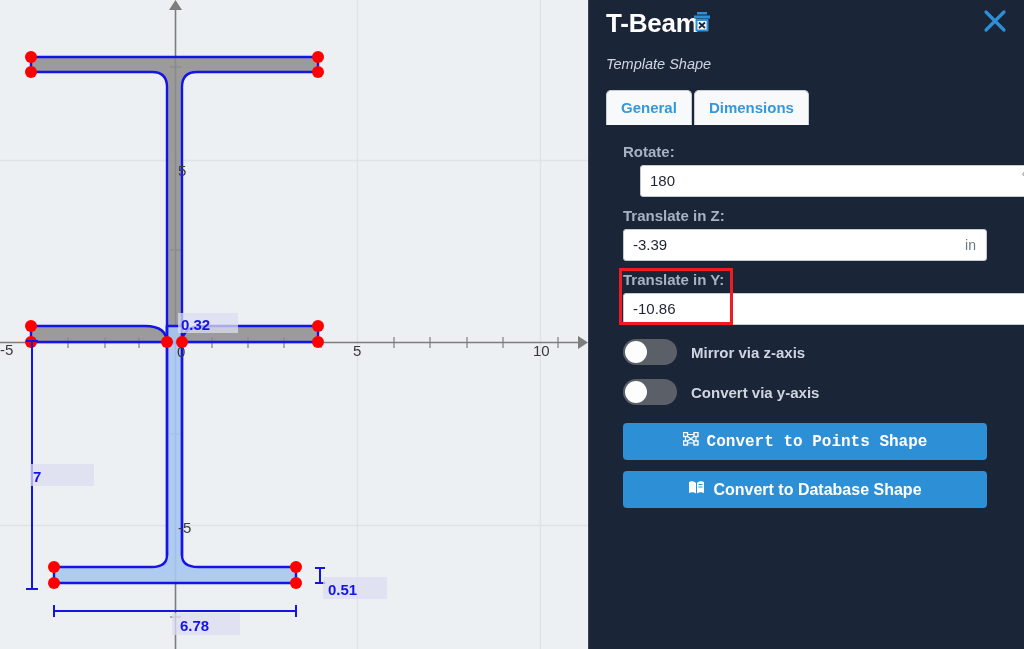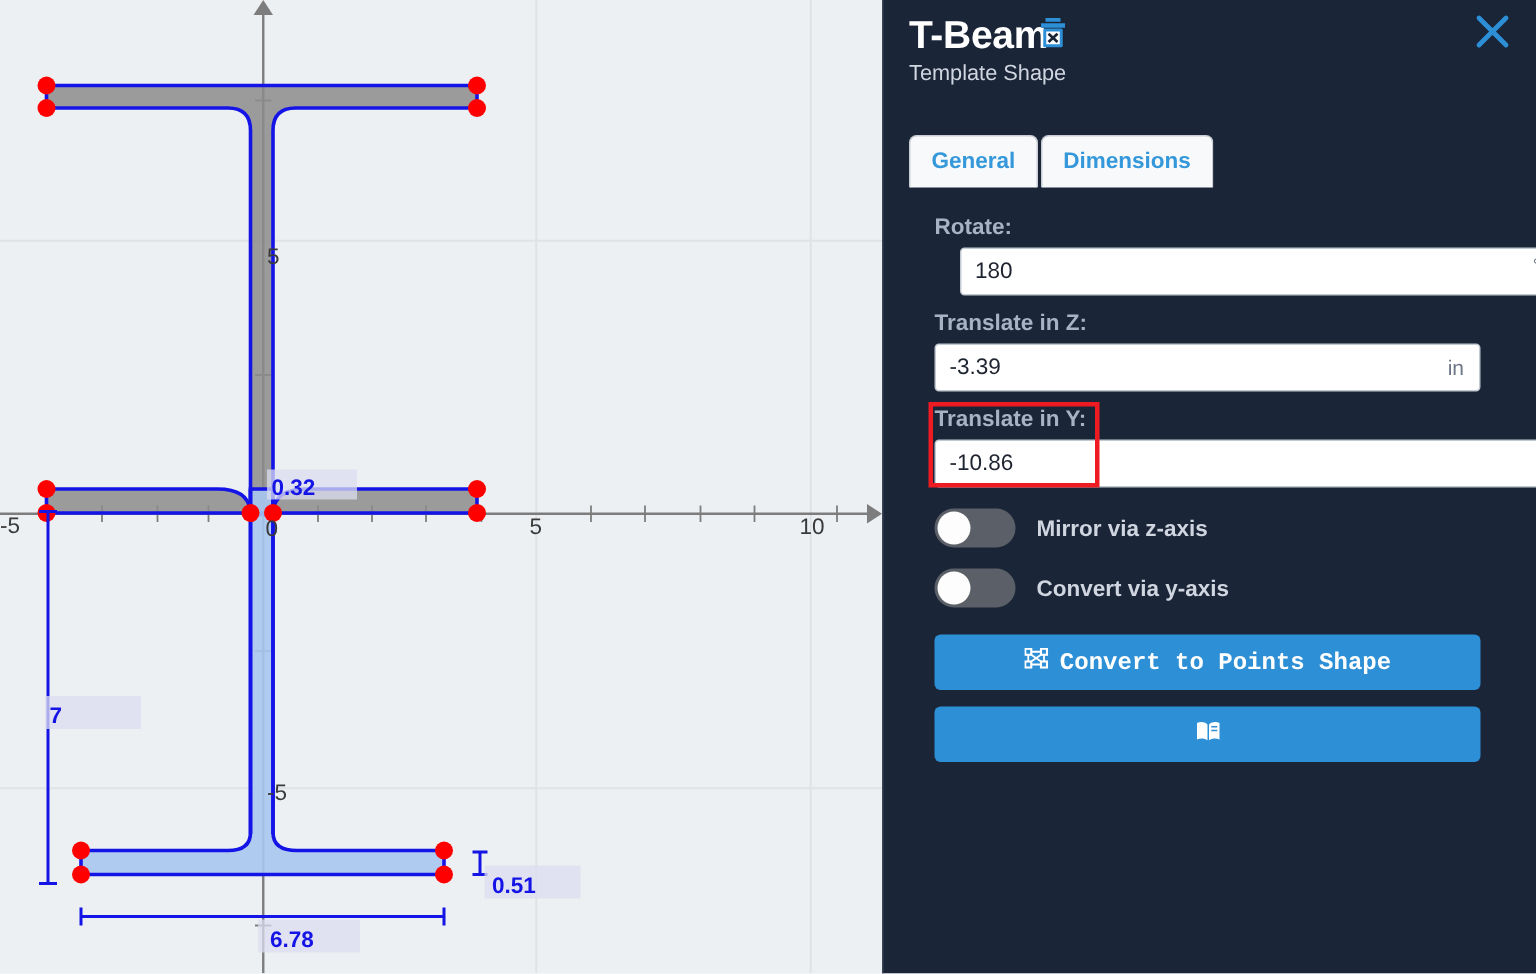--- a/index.html
+++ b/index.html
@@ -34,22 +34,22 @@
   }
   .trash-icon {
     position: absolute; left: 104px; top: 12px;
     width: 18px; height: 20px; cursor: pointer;
   }
   .close-x {
     position: absolute; right: 17px; top: 9px;
     width: 24px; height: 24px; cursor: pointer;
   }
   .panel-sub {
-    position: absolute; left: 17px; top: 41px;
-    font-size: 14.5px; color: #cfd6e0;
+    position: absolute; left: 17px; top: 56px;
+    font-size: 14.5px; font-style: italic; color: #cfd6e0;
   }
 
   
   .tabs {
     position: absolute; left: 17px; top: 90px;
     display: flex; align-items: flex-end; gap: 2px;
   }
   .tab {
     padding: 8px 14px 9px 14px;
     font-size: 15px; font-weight: bold;
@@ -330,16 +330,17 @@
     </button>
 
     <button class="action-btn" style="left:17px; top:346px; width:364px;">
       <span>
         <svg width="17" height="15" viewBox="0 0 17 15">
           <path d="M8,3 C6,1 3,1 1,2 L1,13 C3,12 6,12 8,13.5 Z" fill="#ffffff"></path>
           <path d="M9,3 C11,1 14,1 16,2 L16,13 C14,12 11,12 9,13.5 Z" fill="#ffffff"></path>
           <path d="M10.5,4.5 L14.5,4.5 M10.5,7 L14.5,7" stroke="#2d8fd5" stroke-width="1.1"></path>
         </svg>
       </span>
+      <span>Convert to Database Shape</span>
     </button>
   </div>
 
 </div>
 
 </body></html>

